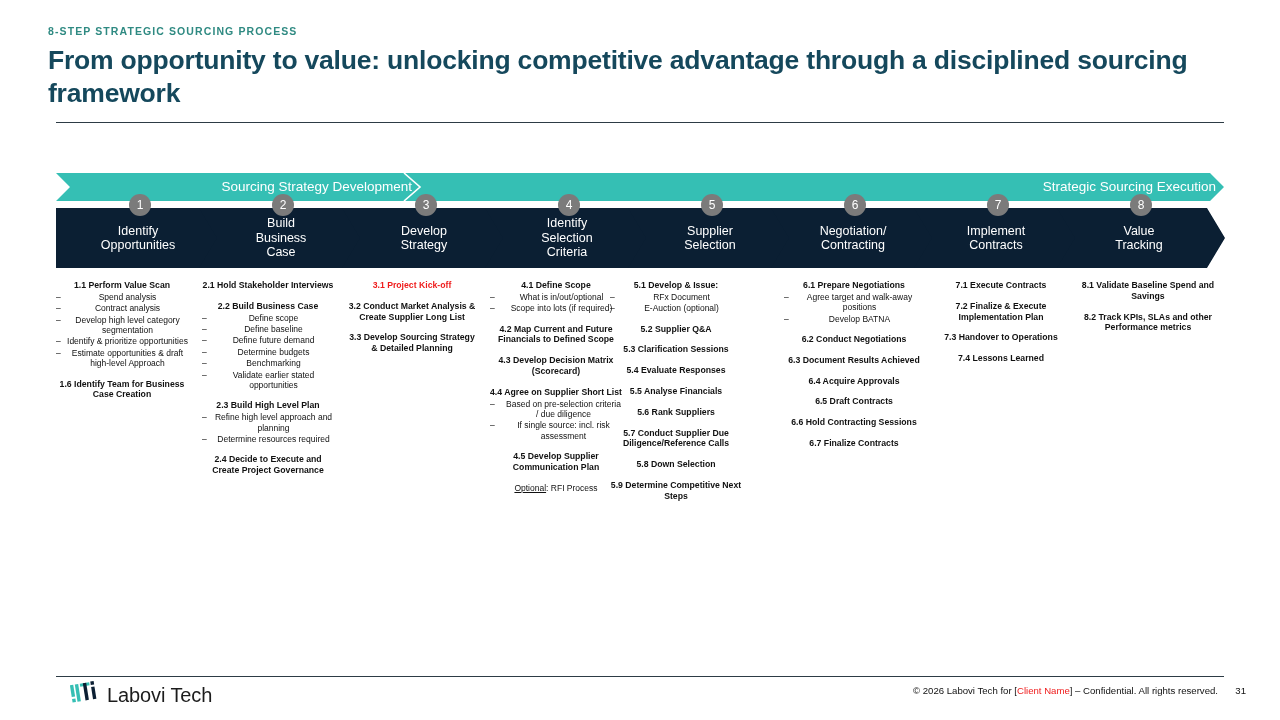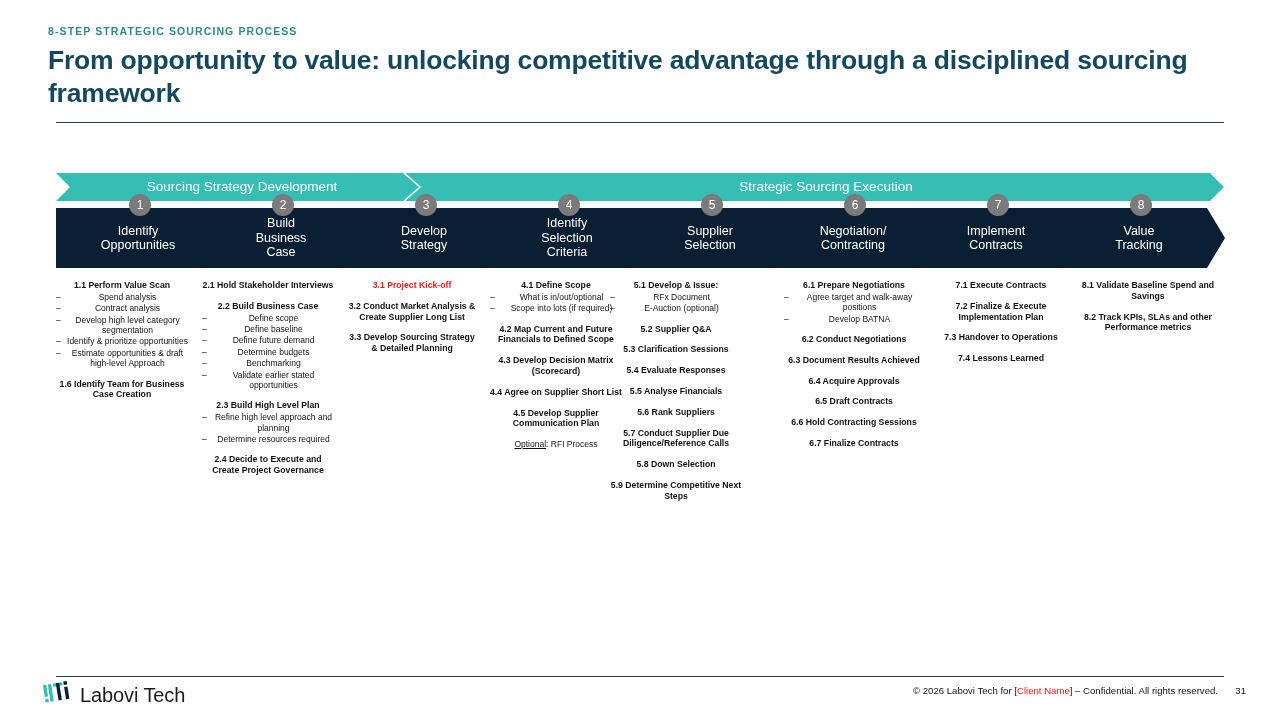--- a/index.html
+++ b/index.html
@@ -72,21 +72,21 @@
     height: 28px;
   }
   .banner-split svg { display: block; }
   .banner-label {
     position: absolute;
     top: 0;
     height: 28px;
     line-height: 28px;
     color: #ffffff;
     font-size: 13.5px;
-    text-align: center;
+    text-align: right;
   }
   .banner-label.left  { left: 16px;  width: 340px; }
   .banner-label.right { left: 380px; width: 780px; }
 
   
   .steps {
     position: absolute;
     left: 56px;
     top: 208px;
     width: 1168px;
@@ -193,21 +193,21 @@
   .footer-rule {
     position: absolute;
     left: 56px;
     top: 676px;
     width: 1168px;
     height: 1px;
     background: #2d3b45;
   }
   .logo {
     position: absolute;
-    left: 43px;
+    left: 70px;
     top: 681px;
     display: flex;
     align-items: center;
     gap: 7px;
   }
   .logo-mark { width: 30px; height: 27px; display: block; }
   .logo-text {
     font-size: 20px;
     color: #1c1c1c;
     letter-spacing: -0.1px;
@@ -367,20 +367,24 @@
         </ul>
       </div>
       <div class="item">
         <div class="item-head">4.2 Map Current and Future Financials to Defined Scope</div>
       </div>
       <div class="item">
         <div class="item-head">4.3 Develop Decision Matrix (Scorecard)</div>
       </div>
       <div class="item">
         <div class="item-head">4.4 Agree on Supplier Short List</div>
+        <ul class="bullets wide">
+          <li>Based on pre-selection criteria / due diligence</li>
+          <li>If single source: incl. risk assessment</li>
+        </ul>
       </div>
       <div class="item">
         <div class="item-head">4.5 Develop Supplier Communication Plan</div>
       </div>
       <div class="item">
         <div class="note"><u>Optional</u><span>: RFI Process</span></div>
       </div>
     </div>
   <div class="col" style="left:554px">
       <div class="item">

